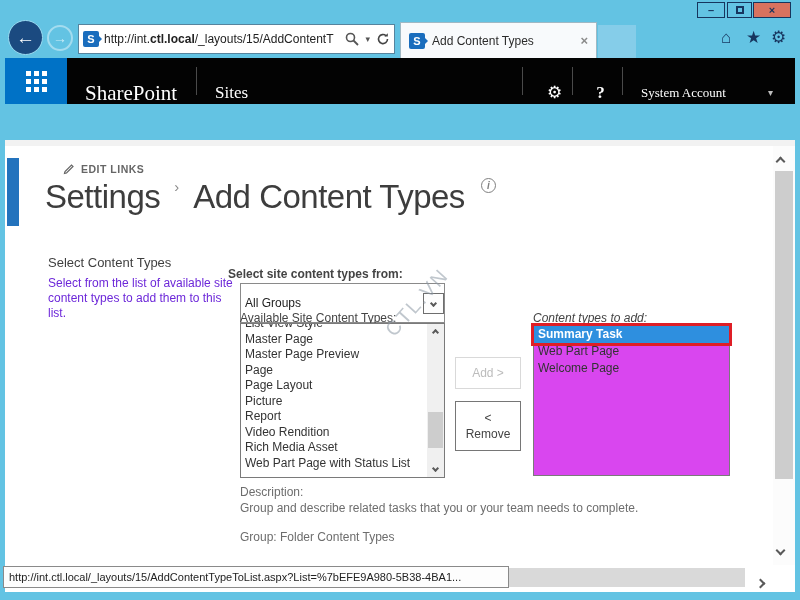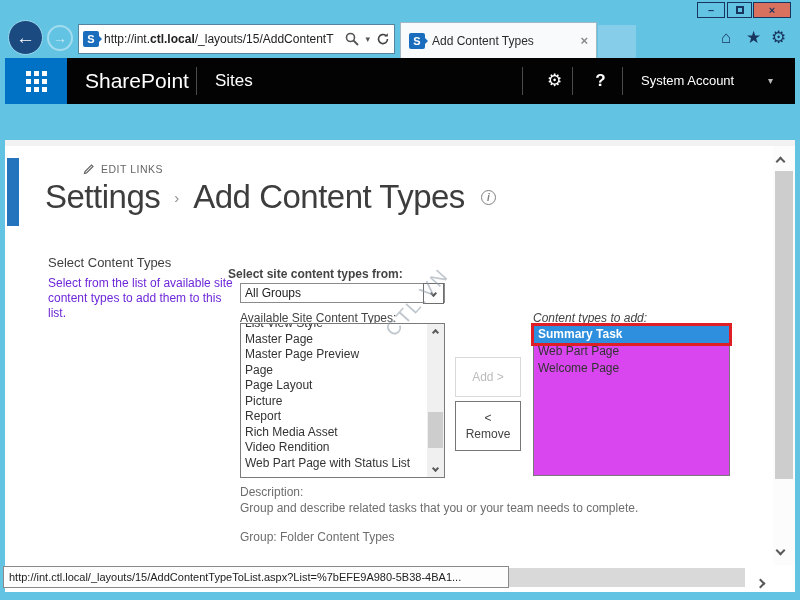--- a/index.html
+++ b/index.html
@@ -42,72 +42,72 @@
   #tab .tab-close { color:#8a8a8a; font-size:13px; font-weight:bold; }
   #newtab-stub { left:598px; top:25px; width:38px; height:33px; background:#85cde9; }
   .chrome-ic { position:absolute; top:29px; color:#17355e; font-size:17px; line-height:1; }
 
   
   #suitebar { left:5px; top:58px; width:790px; height:46px; background:#030303; }
   #waffle { position:absolute; left:0; top:0; width:62px; height:46px; background:#0072c6;
             display:flex; align-items:center; justify-content:center; }
   #waffle .grid { display:grid; grid-template-columns:repeat(3,5px); grid-template-rows:repeat(3,5px); gap:3px; }
   #waffle .grid span { background:#fff; width:5px; height:5px; }
-  .suite-text { position:absolute; top:0; height:28px; line-height:46px; color:#fff; white-space:nowrap; }
+  .suite-text { position:absolute; top:12px; height:28px; line-height:46px; color:#fff; white-space:nowrap;font-family:Liberation Serif, serif; }
   #brand { left:80px; font-size:21px; font-weight:300; }
   #site-label { left:210px; font-size:17px; font-weight:300; }
   .suite-div { position:absolute; top:9px; width:1px; height:28px; background:#4a4a4a; }
   #suite-gear { left:532px; width:35px; text-align:center; font-size:17px; }
   #suite-help { left:578px; width:35px; text-align:center; font-size:17px; font-weight:bold; }
   #account { left:636px; font-size:13px; }
   #account-caret { left:763px; font-size:10px; color:#bdbdbd; }
 
   
   #ribbon { left:5px; top:104px; width:790px; height:42px; background:#f2f2f2;margin-top:36px; }
   .ribbon-item { position:absolute; top:13px; display:flex; align-items:center; gap:5px;
                  color:#32404e; font-size:11px; letter-spacing:.5px; }
 
   
   #content { left:5px; top:146px; width:768px; height:419px; background:#fff; overflow:hidden; }
   #accent-bar { left:2px; top:12px; width:12px; height:68px; background:#2373bd; }
-  #edit-links { left:78px; top:17px; display:flex; align-items:center; gap:6px;
-                color:#666; font-size:10.5px; letter-spacing:.5px; }
-  #title-row { left:40px; top:32px; display:flex; align-items:center; gap:14px; color:#3d3d3d; }
+  #edit-links { left:58px; top:17px; display:flex; align-items:center; gap:6px;
+                color:#666; font-size:10.5px; letter-spacing:.5px;font-weight:bold; }
+  #title-row { left:40px; top:32px; display:flex; align-items:flex-start; gap:14px; color:#3d3d3d; }
   .big-title { font-size:33px; font-weight:300; letter-spacing:-.5px; white-space:nowrap; }
   #crumb-sep { color:#8a8a8a; font-size:15px; }
   #info-icon { width:15px; height:15px; border:1px solid #808080; border-radius:50%;
                color:#808080; font-size:10px; font-style:italic; font-weight:bold;
                display:flex; align-items:center; justify-content:center; margin-left:2px; }
 
   #left-panel { left:43px; top:109px; width:190px; }
   #left-panel h3 { font-size:13px; font-weight:normal; color:#3f3f3f; margin-bottom:6px; }
   #left-panel p { font-size:12px; color:#6d28d9; line-height:15px; }
 
   .form-label { position:absolute; font-size:12px; color:#444; white-space:nowrap; }
   #group-label { left:223px; top:121px;font-weight:bold; }
-  #group-select { left:235px; top:137px; width:205px; height:20px; background:#fff;
+  #group-select { left:235px; top:137px; width:205px; height:40px; background:#fff;
                   border:1px solid #8a8a8a; display:flex; align-items:center; }
   #group-select .sel-text { flex:1; font-size:12px; color:#222; padding-left:4px; }
   #group-select .sel-btn { width:21px; height:21px; border:1px solid #6e6e6e; margin-right:0;
                            display:flex; align-items:center; justify-content:center; background:#fdfdfd; }
   #avail-label { left:235px; top:165px; }
   #avail-list { left:235px; top:177px; width:205px; height:155px; background:#fff;
                 border:1px solid #7a7a7a; overflow:hidden; position:absolute; }
   #avail-list .lb-inner { margin-top:-8px; padding-right:17px; }
   .lb-item { font-size:12px; color:#333; line-height:15.5px; padding-left:4px; white-space:nowrap; overflow:hidden; }
 
   .lb-scroll { position:absolute; right:0; top:0; bottom:0; width:17px; background:#f0f0f0; }
   .lb-scroll .sb-up, .lb-scroll .sb-dn { position:absolute; left:0; width:17px; height:17px;
         display:flex; align-items:center; justify-content:center; background:#f0f0f0; }
   .lb-scroll .sb-up { top:0; } .lb-scroll .sb-dn { bottom:0; }
   .lb-scroll .sb-thumb { position:absolute; left:1px; width:15px; background:#cdcdcd; }
 
   .form-btn { position:absolute; left:450px; width:66px; background:#fff; text-align:center;
               font-size:12px; display:flex; flex-direction:column; align-items:center; justify-content:center; }
-  #add-btn { top:211px; height:40px; border:1px solid #d9d9d9; color:#bcbcbc; }
+  #add-btn { top:211px; height:32px; border:1px solid #d9d9d9; color:#bcbcbc; }
   #remove-btn { top:255px; height:50px; border:1px solid #767676; color:#444; line-height:16px; }
 
   #toadd-label { left:528px; top:165px;font-style:italic; }
   #toadd-list { left:528px; top:179px; width:197px; height:151px; background:#d946ef;
                 border:1px solid #7a7a7a; position:absolute; }
   #toadd-list .lb-item { line-height:17px; }
   #toadd-list .lb-item.selected { background:#2e8fdf; color:#fff; font-weight:bold;
                 outline:3px solid #df1e26; position:relative; z-index:2; }
 
   #desc-block { left:235px; top:338px; width:480px; font-size:12px; color:#6d6d6d; line-height:16px; }
@@ -268,22 +268,22 @@
   <div id="avail-list">
     <div class="lb-inner">
 
     <div class="lb-item">List View Style</div>
         <div class="lb-item">Master Page</div>
         <div class="lb-item">Master Page Preview</div>
         <div class="lb-item">Page</div>
         <div class="lb-item">Page Layout</div>
         <div class="lb-item">Picture</div>
         <div class="lb-item">Report</div>
+        <div class="lb-item">Video Rendition</div>
         <div class="lb-item">Rich Media Asset</div>
-        <div class="lb-item">Video Rendition</div>
         <div class="lb-item">Web Part Page with Status List</div>
       </div>
     <div class="lb-scroll">
       <span class="sb-up">
           <span class="chev up sm"></span>
         </span>
       <span class="sb-thumb" style="top:88px;height:36px;"></span>
       <span class="sb-dn">
           <span class="chev down sm"></span>
         </span>

